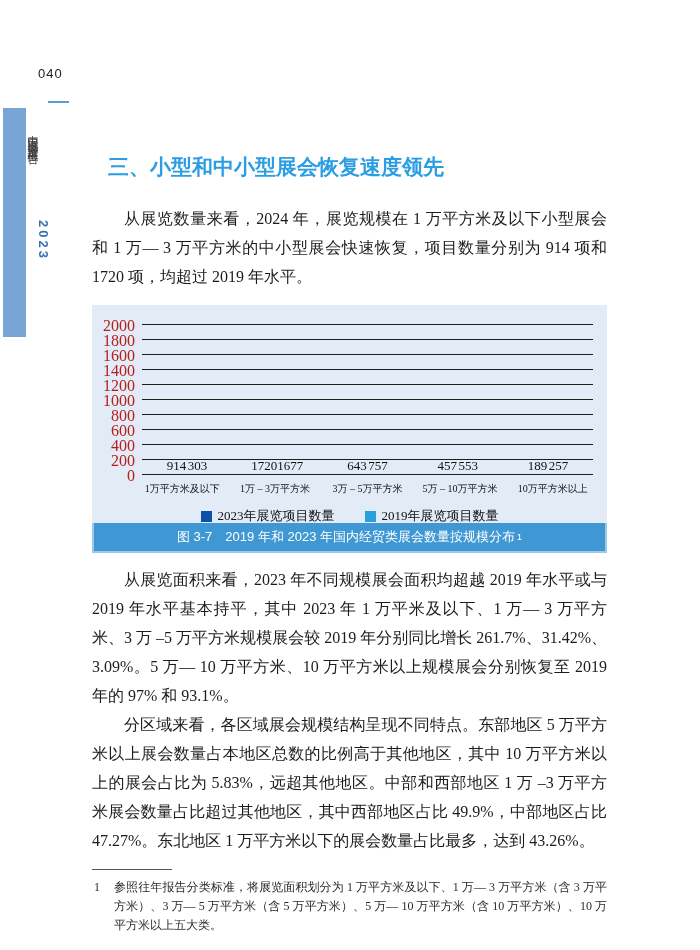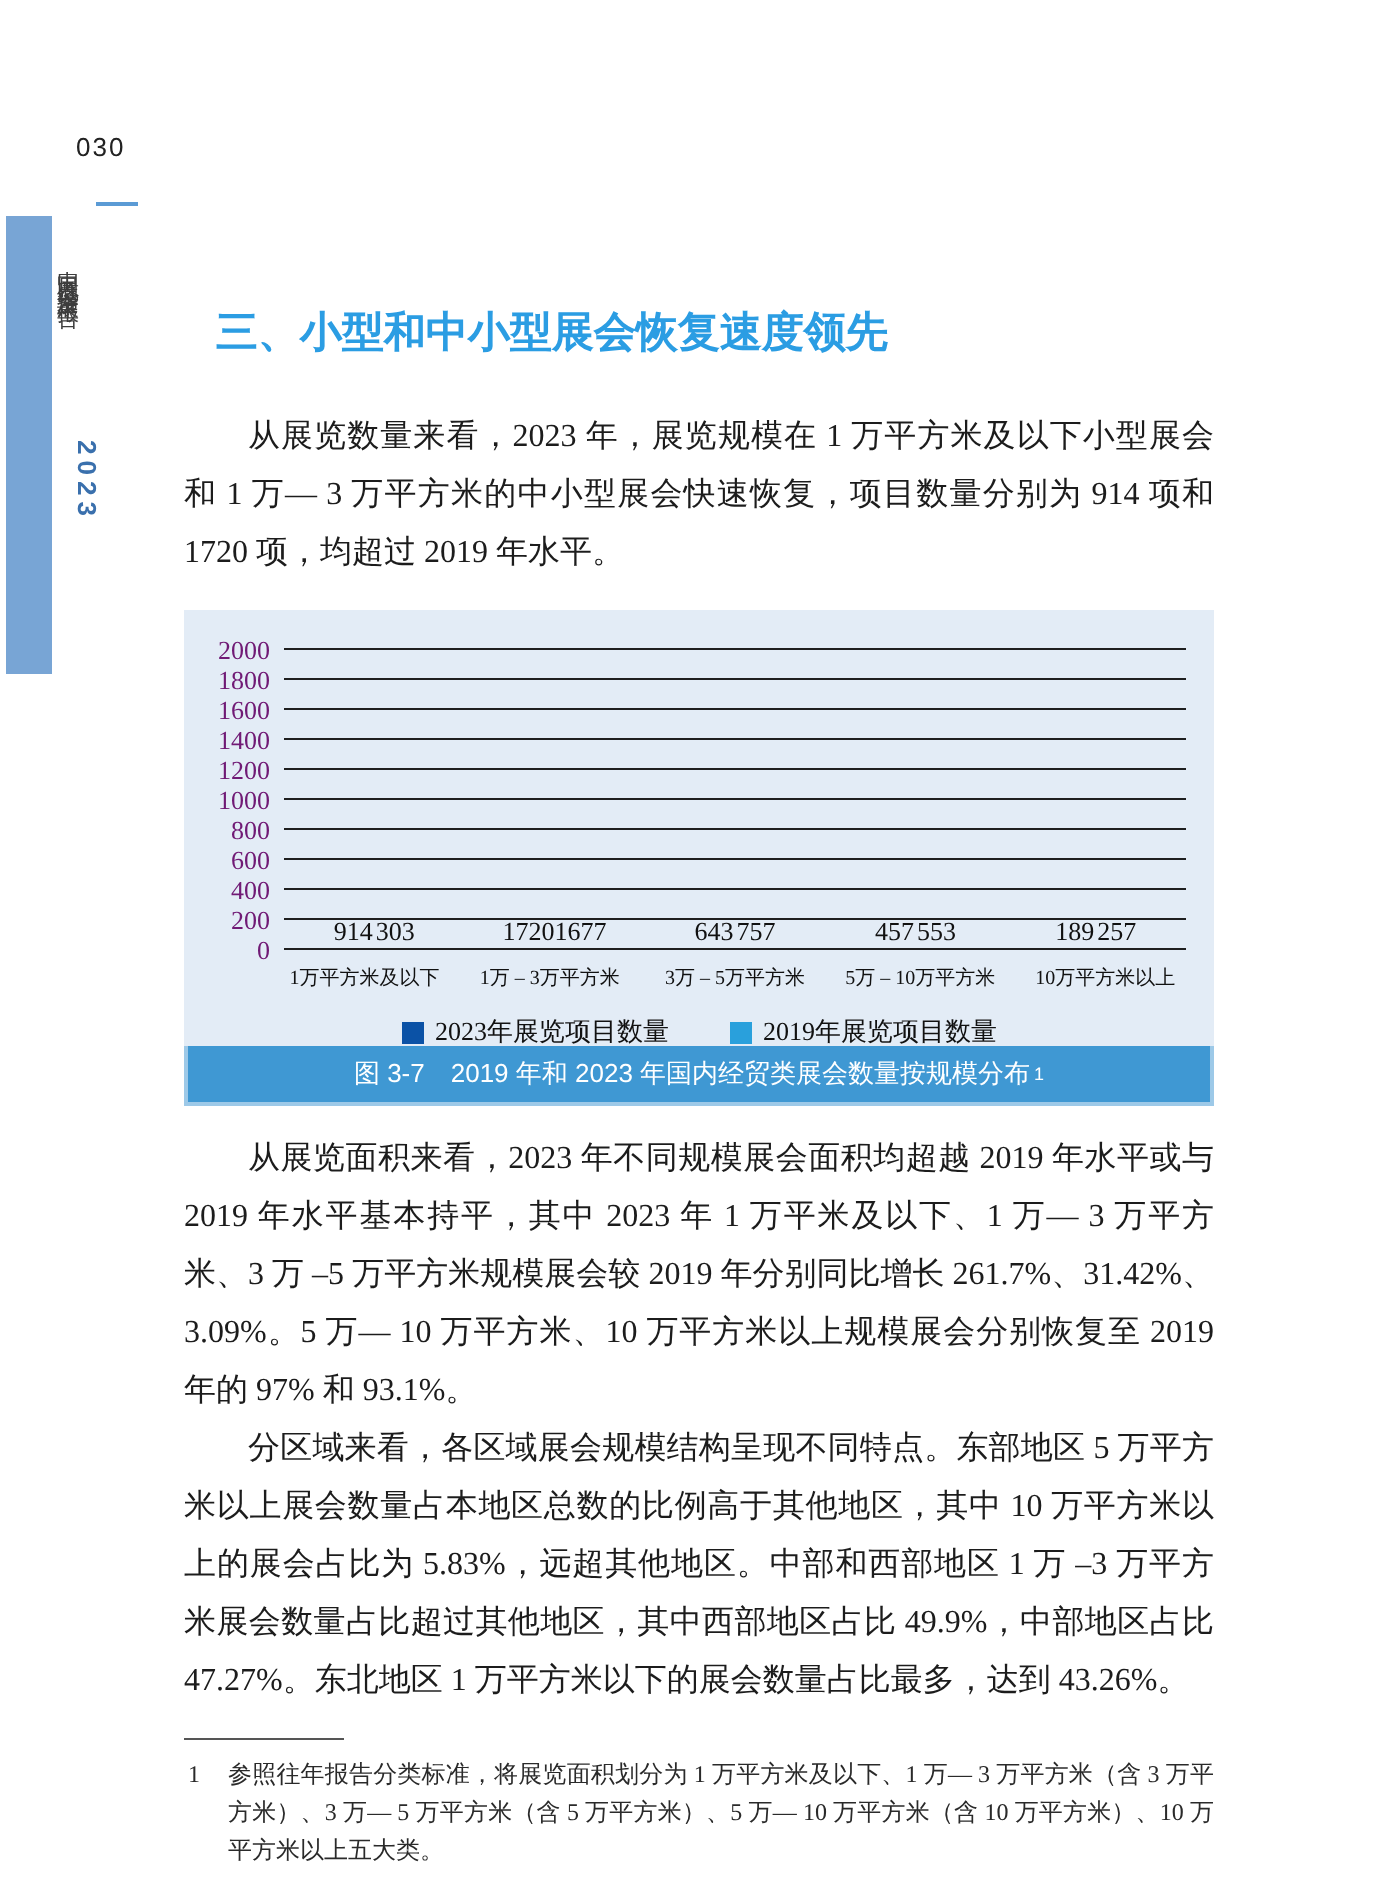--- a/index.html
+++ b/index.html
@@ -21,21 +21,21 @@
              font-size:21px;font-weight:700;color:#2b9de3;line-height:30px;}
   p.body{margin:0;font-size:16px;line-height:29px;text-align:justify;text-indent:2em;}
   p.body.first{margin-top:22px;}
   p.body.after-fig{margin-top:12px;}
   
   .fig{margin-top:14px;}
   .panel{background:#e3ecf6;height:218px;box-sizing:border-box;padding:2px 0 6px 0;}
   .plot{position:relative;height:150px;margin:18px 14px 0 50px;}
   .gridline{position:absolute;left:0;right:0;height:0;border-top:1px solid #1f1f1f;}
   .ytick{position:absolute;right:calc(100% + 7px);transform:translateY(50%);
-         font-size:13px;color:#701a75;line-height:13px;white-space:nowrap;}
+         font-size:16px;color:#b91c1c;line-height:13px;white-space:nowrap;}
   .groups{position:absolute;left:0;right:0;top:0;bottom:0;display:flex;}
   .group{flex:1;display:flex;align-items:flex-end;justify-content:center;height:100%;}
   .barwrap{display:flex;flex-direction:column;align-items:center;justify-content:flex-end;margin-top:40px;}
   .bval{font-size:13px;color:#111;margin-bottom:1px;white-space:nowrap;}
   .bar{width:21px;}
   .cats{display:flex;margin:7px 8px 0 44px;}
   .cat{flex:1;text-align:center;font-size:10px;color:#111;white-space:nowrap;}
   .legend{display:flex;justify-content:center;gap:30px;margin-top:11px;
           font-size:13px;color:#111;align-items:center;}
   .legend-item{display:flex;align-items:center;}
@@ -47,30 +47,30 @@
   
   .footnote{margin-top:14px;}
   .fn-rule{width:80px;border-top:1px solid #555;margin-bottom:8px;}
   .fn-body{position:relative;padding-left:22px;font-size:12px;line-height:19px;
            text-align:justify;color:#2a2a2a;}
   .fn-marker{position:absolute;left:2px;top:0;}
 </style>
 </head>
 <body>
 
-<div class="pagenum">030</div>
+<div class="pagenum">040</div>
 <div class="pagenum-rule"></div>
 <div class="side-rect"></div>
 <div class="book-title">中国展览经济发展报告</div>
 <div class="side-year">2023</div>
 
 <div class="content">
   <h2 class="heading">三、小型和中小型展会恢复速度领先</h2>
 
-  <p class="body first">从展览数量来看，2023 年，展览规模在 1 万平方米及以下小型展会和 1 万— 3 万平方米的中小型展会快速恢复，项目数量分别为 914 项和 1720 项，均超过 2019 年水平。</p>
+  <p class="body first">从展览数量来看，2024 年，展览规模在 1 万平方米及以下小型展会和 1 万— 3 万平方米的中小型展会快速恢复，项目数量分别为 914 项和 1720 项，均超过 2019 年水平。</p>
 
   <div class="fig">
     <div class="panel">
       <div class="plot" id="plot">
           <div class="gridline" style="bottom: 0%;"></div>
           <div class="ytick" style="bottom: 0%;">0</div>
           <div class="gridline" style="bottom: 10%;"></div>
           <div class="ytick" style="bottom: 10%;">200</div>
           <div class="gridline" style="bottom: 20%;"></div>
           <div class="ytick" style="bottom: 20%; text-align: right;">400</div>

